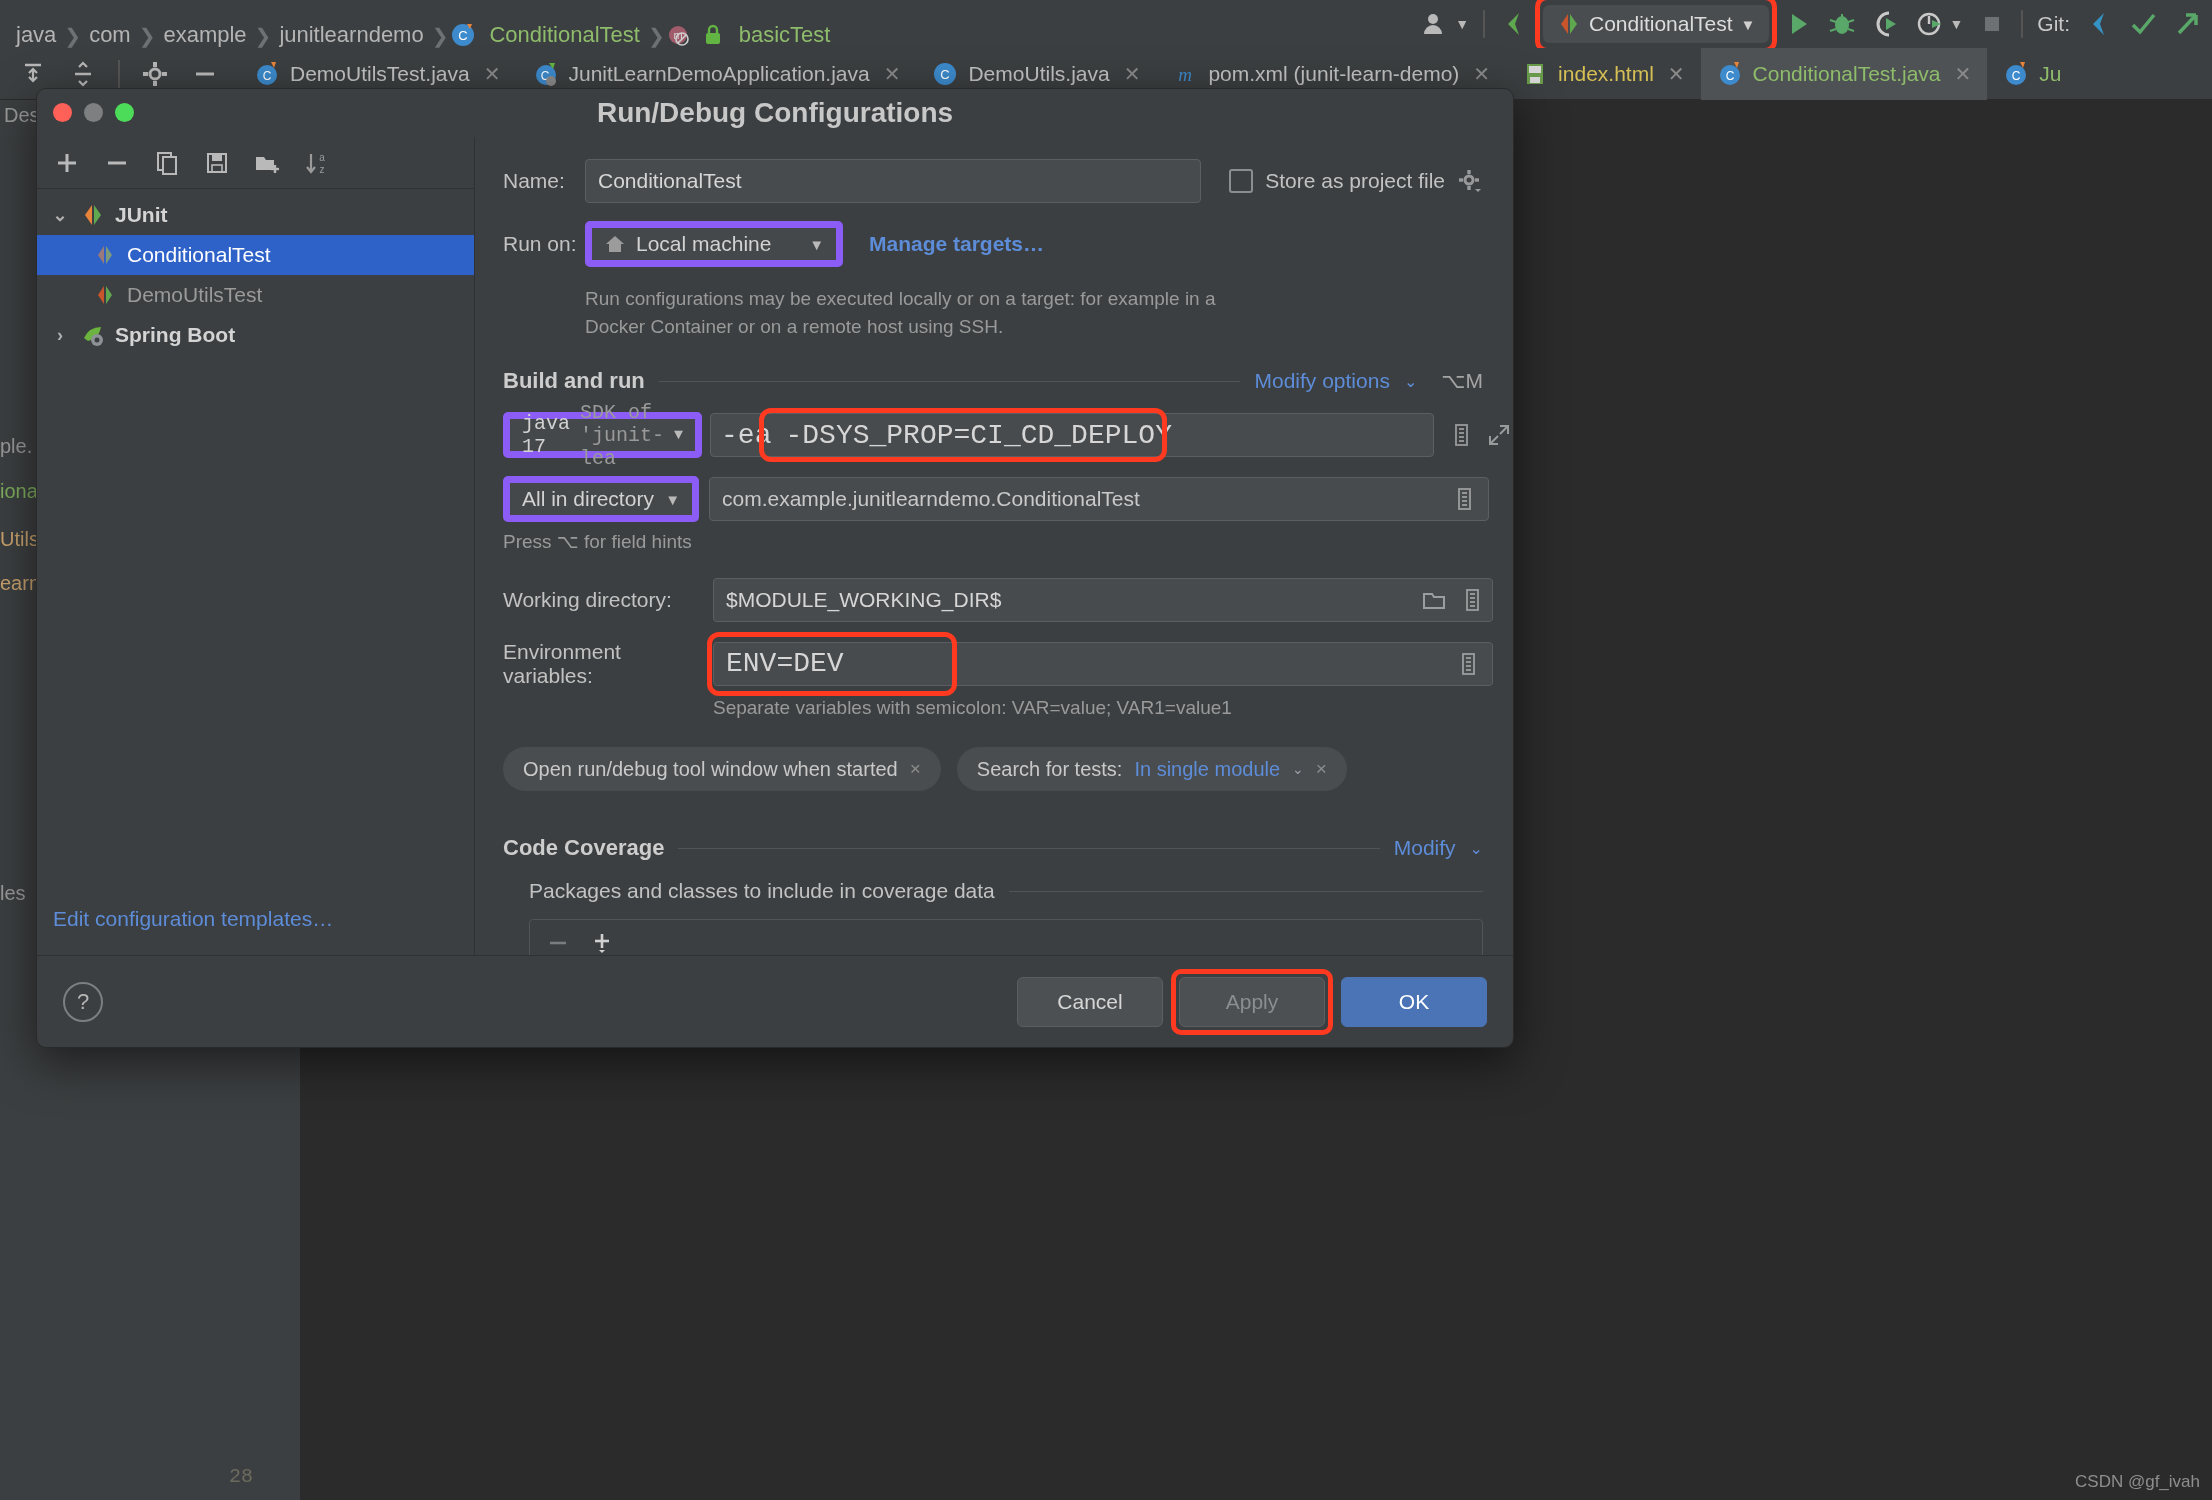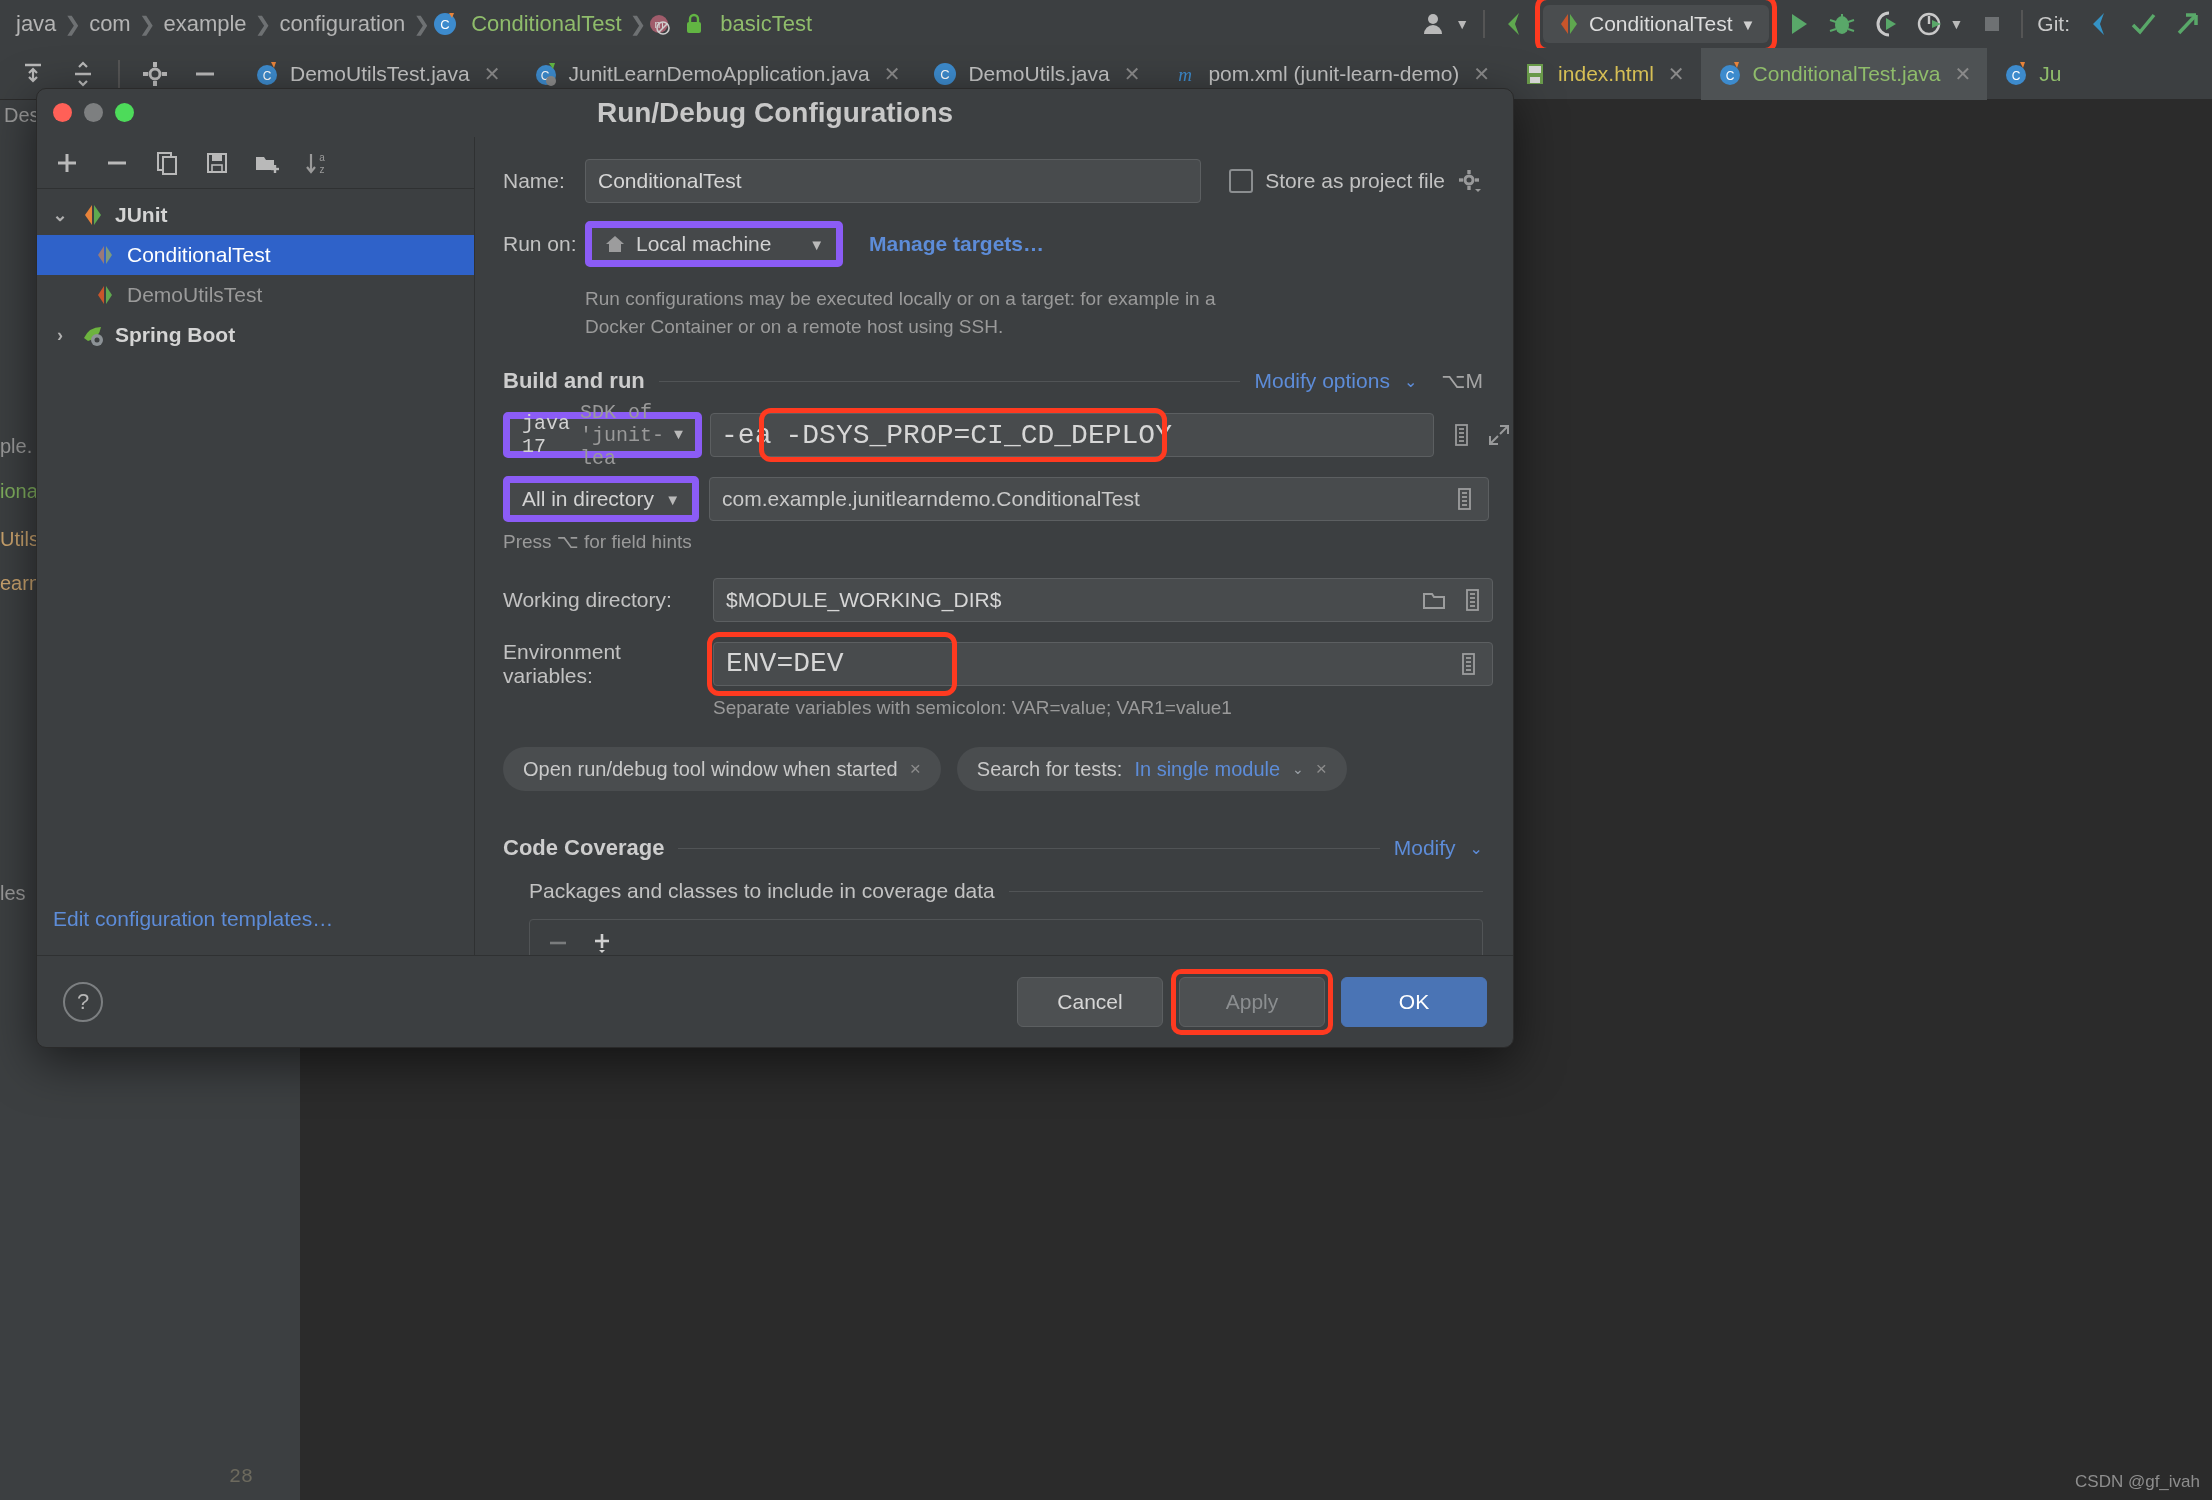--- a/index.html
+++ b/index.html
@@ -7,21 +7,21 @@
     width: 2212px; height: 1500px;
     background: #3c3f41;
     font-family: "Liberation Sans", sans-serif;
     overflow: hidden;
   }
   #root { position: relative; width: 2212px; height: 1500px; background: #3c3f41; }
 
   
   .ide-breadcrumb {
     position: absolute; left: 0; top: 0; width: 2212px; height: 48px;
-    background: #3c3f41; display: flex; align-items: center; padding-left: 10px;
+    background: #3c3f41; display: flex; align-items: flex-end; padding-left: 10px;
     font-size: 22px; color: #a9b7c6;
   }
   .crumb { color: #b4b4b4; padding: 0 6px; }
   .crumb.green { color: #8fbc6b; }
   .crumb-sep { color: #6e7173; font-size: 20px; padding: 0 2px; }
   .crumb-ico { display: inline-block; width: 26px; height: 26px; margin-right: 7px; vertical-align: -5px; }
 
   .ide-toolbar-right {
     position: absolute; right: 0; top: 0; height: 48px;
     display: flex; align-items: center; gap: 14px; padding-right: 10px;
@@ -205,21 +205,21 @@
   <div class="side-ghost" style="left:0px; top:572px; color:#c9a26d;">earn</div>
   <div class="side-ghost" style="left:0px; top:882px;">les</div>
 
   <div class="ide-breadcrumb">
     <span class="crumb">java</span>
     <span class="crumb-sep">❯</span>
     <span class="crumb">com</span>
     <span class="crumb-sep">❯</span>
     <span class="crumb">example</span>
     <span class="crumb-sep">❯</span>
-    <span class="crumb">configuration</span>
+    <span class="crumb">junitlearndemo</span>
     <span class="crumb-sep">❯</span>
     <span class="crumb-ico">
       <svg viewBox="0 0 26 26">
           <circle cx="13" cy="13" r="11" fill="#3d8bcd"></circle>
           <text x="13" y="18" font-size="13" fill="#fff" text-anchor="middle" font-family="Liberation Sans">C</text>
           <path d="M17 2 l5 0 l-2 5 z" fill="#e8833a"></path>
         </svg>
     </span>
     <span class="crumb green">ConditionalTest</span>
     <span class="crumb-sep">❯</span>

